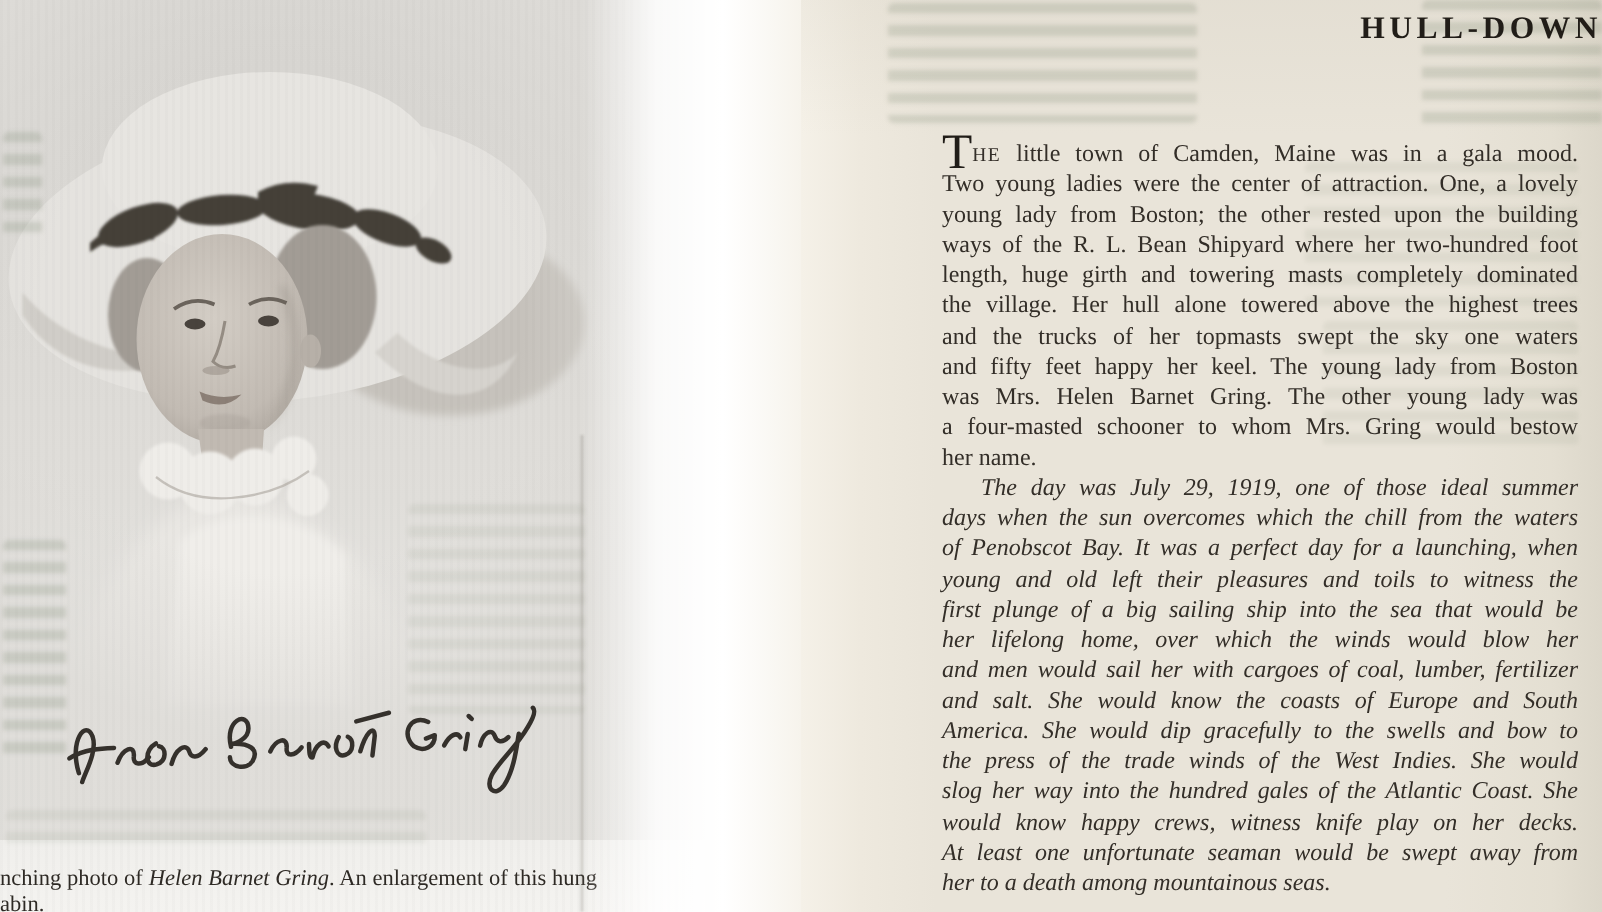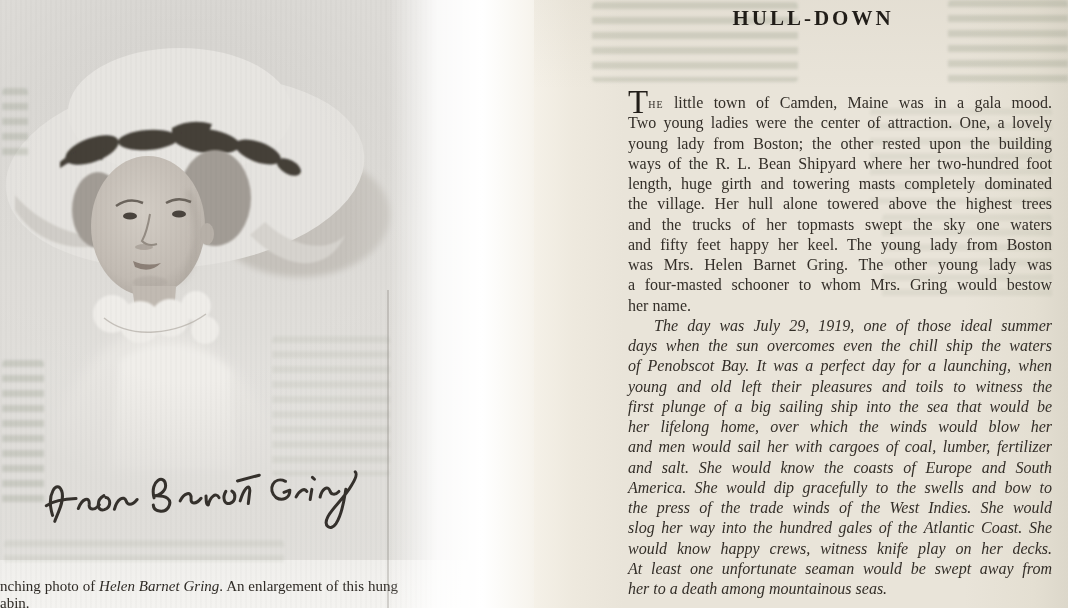--- a/index.html
+++ b/index.html
@@ -36,39 +36,39 @@
     background:linear-gradient(90deg,#f5f1e8 0,#eee9de 40px,#e9e4d9 90px,#e9e4d9 430px,#e4dfd2 500px,#dcd7ca 534px);
     color:#332e28;
   }
   .right-page::before{ 
     content:"";position:absolute;inset:0;
     background:linear-gradient(180deg,rgba(190,184,168,0.12) 0,rgba(190,184,168,0) 90px);
     pointer-events:none;
   }
   .book-title{
     position:absolute;left:0;top:6px;width:100%;padding-left:24px;box-sizing:border-box;
-    text-align:center;font-size:21px;font-weight:bold;letter-spacing:3px;color:#211d18;
+    text-align:right;font-size:21px;font-weight:bold;letter-spacing:3px;color:#211d18;
   }
   .chapter-heading{
     position:absolute;left:0;top:54px;width:100%;padding-left:24px;box-sizing:border-box;
     text-align:center;font-size:15px;letter-spacing:2px;color:#2b2721;
   }
   .body-text{
     position:absolute;left:94px;top:93px;width:424px;
     font-size:16px;line-height:20.25px;color:#332e28;
   }
   .bodyline{
     text-align:justify;text-align-last:justify;
     height:20.25px;overflow:visible;
   }
   .bodyline.last-line{text-align-last:left;}
   .first-line .dropcap{
     font-size:33px;line-height:0;position:relative;top:5px;color:#211d18;
   }
-  .first-line .smallcaps{font-size:10px;letter-spacing:1px;}
+  .first-line .smallcaps{font-size:13px;letter-spacing:1px;}
   .para2{margin-top:0;font-style:italic;}
   
   .ghost{
     position:absolute;border-radius:4px;
     background-image:repeating-linear-gradient(180deg, rgba(120,132,110,0.22) 0 7px, rgba(120,132,110,0) 7px 15px);
     filter:blur(1.4px);pointer-events:none;
   }
   .ghost.faint{opacity:0.45;}
   
   .photo-caption{
@@ -232,21 +232,21 @@
             <div class="bodyline">and the trucks of her topmasts swept the sky one waters</div>
             <div class="bodyline">and fifty feet happy her keel.  The young lady from Boston</div>
             <div class="bodyline">was Mrs. Helen Barnet Gring.  The other young lady was</div>
             <div class="bodyline">a four-masted schooner to whom Mrs. Gring would bestow</div>
             <div class="bodyline last-line">her name.</div>
           </div>
       </div>
       <div class="para2">
         <div>
             <div class="bodyline" style="text-indent: 26px;">The day was July 29, 1919, one of those ideal summer</div>
-            <div class="bodyline">days when the sun overcomes even the chill ship the waters</div>
+            <div class="bodyline">days when the sun overcomes which the chill from the waters</div>
             <div class="bodyline">of Penobscot Bay.  It was a perfect day for a launching, when</div>
             <div class="bodyline">young and old left their pleasures and toils to witness the</div>
             <div class="bodyline">first plunge of a big sailing ship into the sea that would be</div>
             <div class="bodyline">her lifelong home, over which the winds would blow her</div>
             <div class="bodyline">and men would sail her with cargoes of coal, lumber, fertilizer</div>
             <div class="bodyline">and salt.  She would know the coasts of Europe and South</div>
             <div class="bodyline">America.  She would dip gracefully to the swells and bow to</div>
             <div class="bodyline">the press of the trade winds of the West Indies.  She would</div>
             <div class="bodyline">slog her way into the hundred gales of the Atlantic Coast.  She</div>
             <div class="bodyline">would know happy crews, witness knife play on her decks.</div>

